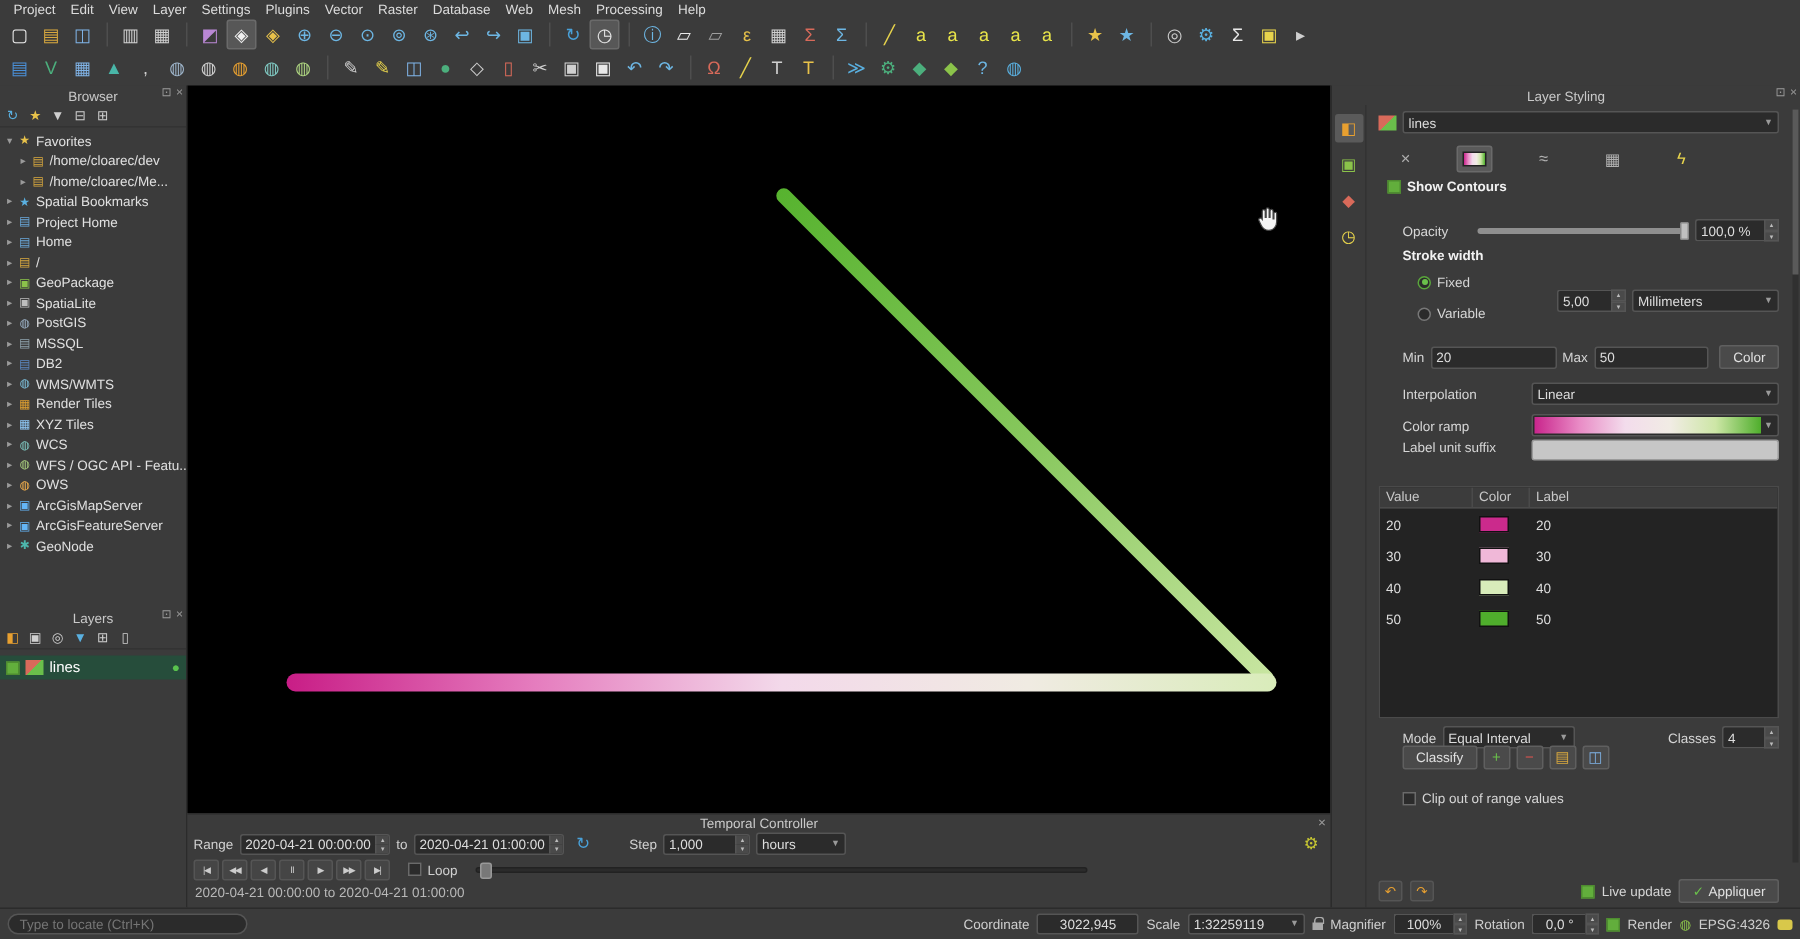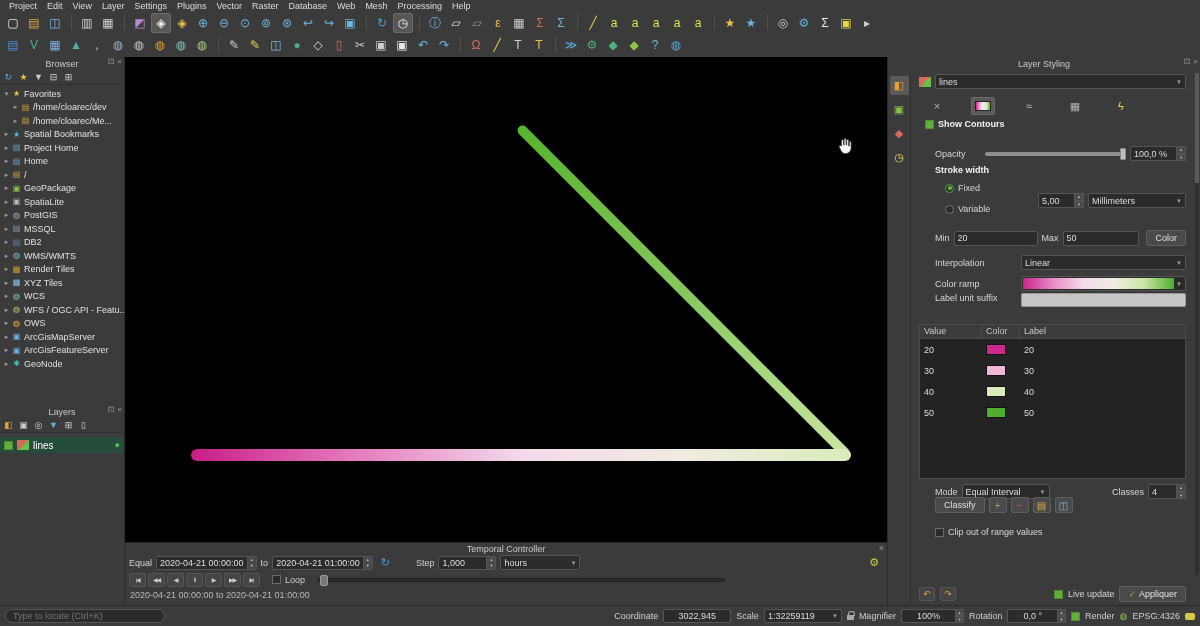--- a/index.html
+++ b/index.html
@@ -51,21 +51,21 @@
   .t-close{position:absolute;right:3px;top:0;font-size:9px;color:#9a9a9a;}
   .t-row1,.t-row2{display:flex;align-items:center;gap:4px;padding:0 4px;height:17px;position:relative;}
   .t-label{color:#d0d0d0;}
   .dt{display:flex;align-items:center;height:14px;background:#2b2b2b;border:1px solid #555;
       border-radius:2px;padding-left:3px;color:#ddd;}
   .dt-arrows{display:flex;flex-direction:column;width:9px;margin-left:3px;}
   .dt-arrows span{flex:1;background:#4a4a4a;border-left:1px solid #555;font-size:4px;line-height:6px;
                   display:flex;align-items:center;justify-content:center;color:#bbb;}
   .t-refresh{color:#49a0d8;font-size:11px;margin:0 4px;}
   .t-step{margin-left:18px;}
-  .t-unit{width:80px;}
+  .t-unit{width:60px;}
   .t-gear{position:absolute;right:8px;color:#c8c832;font-size:11px;}
   .t-playback{display:flex;gap:2px;}
   .pb{width:17px;height:14px;background:#454545;border:1px solid #555;border-radius:2px;color:#ccc;
       font-size:6px;display:flex;align-items:center;justify-content:center;letter-spacing:-1px;}
   .t-slider{flex:1;max-width:408px;height:4px;background:#2b2b2b;border:1px solid #222;
             border-radius:2px;position:relative;margin:0 8px;}
   .t-handle{position:absolute;left:2px;top:-4px;width:8px;height:11px;background:#787878;
             border:1px solid #999;border-radius:2px;}
   .t-row3{padding:2px 5px;color:#b8b8b8;}
 
@@ -135,21 +135,21 @@
   
   .statusbar{position:absolute;left:0;bottom:0;width:1200px;height:21px;background:#3b3b3b;
              border-top:1px solid #2b2b2b;display:flex;align-items:center;font-size:9px;
              color:#cfcfcf;padding:0 5px;gap:5px;}
   .locate-input{width:160px;height:14px;background:#2b2b2b;border:1px solid #555;border-radius:7px;
                 color:#9a9a9a;font-size:9px;padding:0 7px;font-family:"Liberation Sans",sans-serif;outline:none;}
   .sb-field{height:14px;background:#2b2b2b;border:1px solid #555;border-radius:2px;display:inline-flex;
             align-items:center;justify-content:center;padding:0 3px;color:#ddd;}
   .sb-spin{display:inline-flex;height:14px;}
   .sb-spin .val{background:#2b2b2b;border:1px solid #555;border-right:none;border-radius:2px 0 0 2px;
-                display:flex;align-items:center;padding:0 15px;color:#ddd;}
+                display:flex;align-items:center;padding:0 8px;color:#ddd;}
   .sb-spin .arrows{width:9px;display:flex;flex-direction:column;}
   .sb-spin .arrows span{flex:1;background:#4a4a4a;border:1px solid #555;font-size:4px;line-height:5px;
                         display:flex;align-items:center;justify-content:center;color:#bbb;}
   .sb-combo{height:14px;background:#2b2b2b;border:1px solid #555;border-radius:2px;display:inline-flex;
             align-items:center;padding:0 3px;color:#ddd;gap:4px;}
   .sb-combo .arrow{color:#9a9a9a;font-size:6px;}
   .lock{width:7px;height:5px;background:#aaa;position:relative;margin-top:3px;flex:none;}
   .lock::before{content:"";position:absolute;top:-4px;left:1px;width:5px;height:4px;
                 border:1px solid #aaa;border-bottom:none;border-radius:3px 3px 0 0;}
   .bubble{width:10px;height:7px;background:#d8c84a;border-radius:2px;position:relative;flex:none;}
@@ -419,21 +419,21 @@
   <div class="map-line" style="left: 394px; top: 65px; width: 465.276px; height: 10px; transform: rotate(45deg); background: linear-gradient(90deg, rgb(87, 179, 47), rgb(134, 199, 92), rgb(201, 230, 162));"></div>
       <div class="map-line" style="left: 66px; top: 392px; width: 660px; height: 12px; transform: rotate(0deg); background: linear-gradient(90deg, rgb(200, 29, 134), rgb(229, 124, 190), rgb(243, 217, 234), rgb(240, 235, 226), rgb(217, 236, 186));"></div>
     </div>
 
   <div class="temporal">
     <div class="t-title">
       <span>Temporal Controller</span>
       <span class="t-close">×</span>
     </div>
     <div class="t-row1">
-      <span class="t-label">Equal</span>
+      <span class="t-label">Range</span>
       <span class="dt">
         <span>2020-04-21 00:00:00</span>
         <span class="dt-arrows">
             <span>▲</span>
             <span>▼</span>
           </span>
       </span>
       <span class="t-label">to</span>
       <span class="dt">
         <span>2020-04-21 01:00:00</span>

